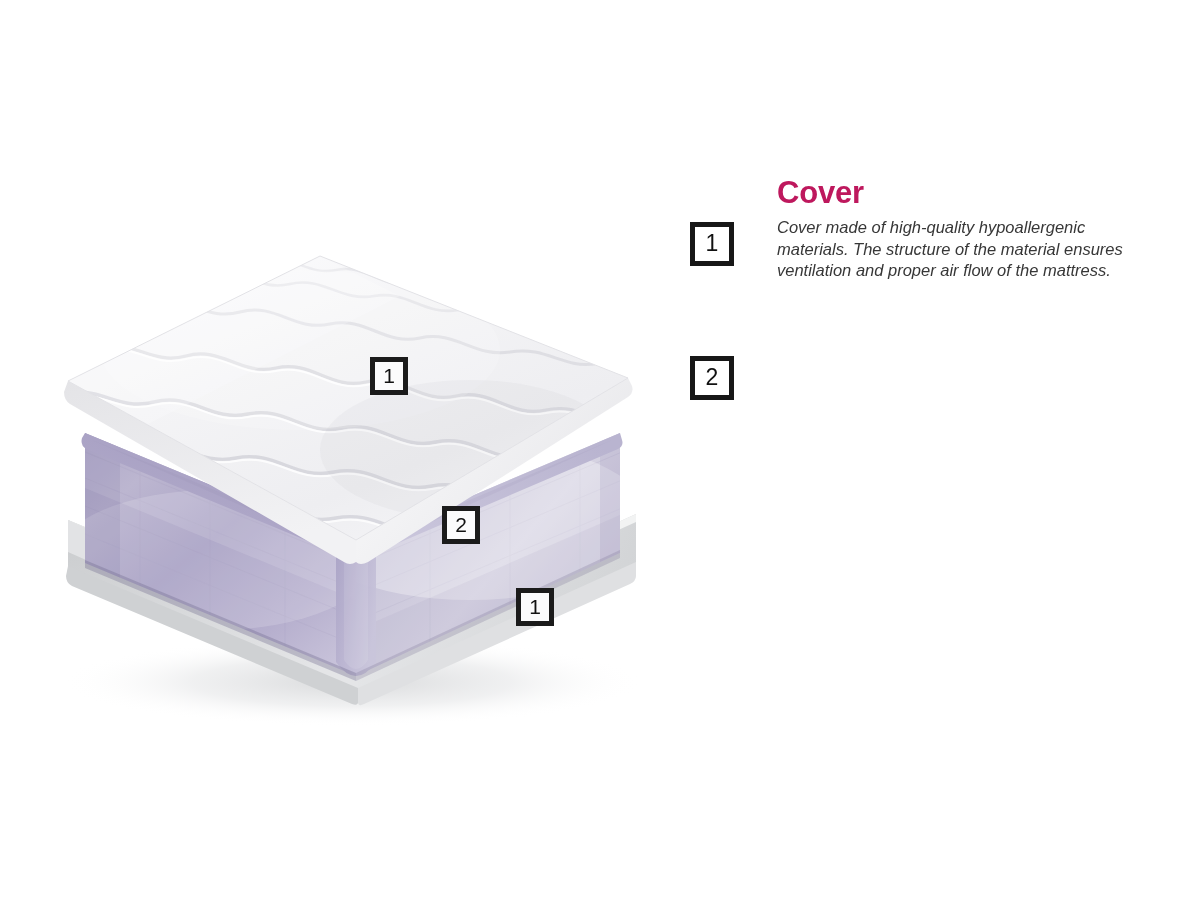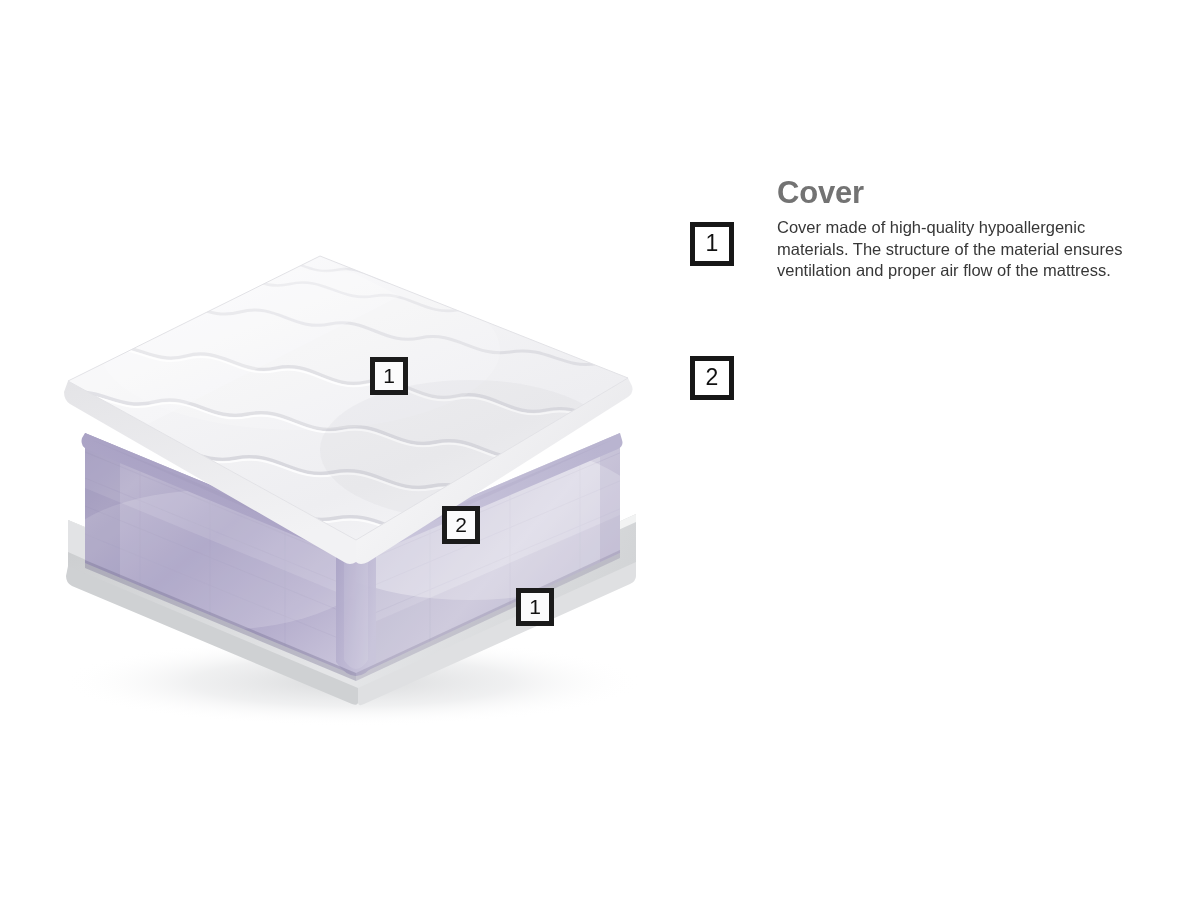--- a/index.html
+++ b/index.html
@@ -83,31 +83,32 @@
     font-weight: 400;
     margin-right: 43px;
   }
   .legend-text {
     flex: 1 1 auto;
     padding-top: 0px;
   }
   .legend-title {
     font-size: 31px;
     font-weight: 700;
-    color: #737373;
+    color: #be185d;
     line-height: 34px;
     margin: 0 0 7px 0;
     letter-spacing: -0.2px;
   }
   .legend-desc {
     font-size: 16.5px;
     line-height: 21.5px;
     color: #373737;
     margin: 0;
     max-width: 370px;
+    font-style: italic;
   }
   
   #legend-entry-1 .legend-badge { margin-top: 46px; }
   #legend-entry-2 .legend-badge { margin-top: 40px; }
   #legend-entry-2 { margin-top: 34px; }
 </style>
 </head>
 <body>
 
 <div id="page">

